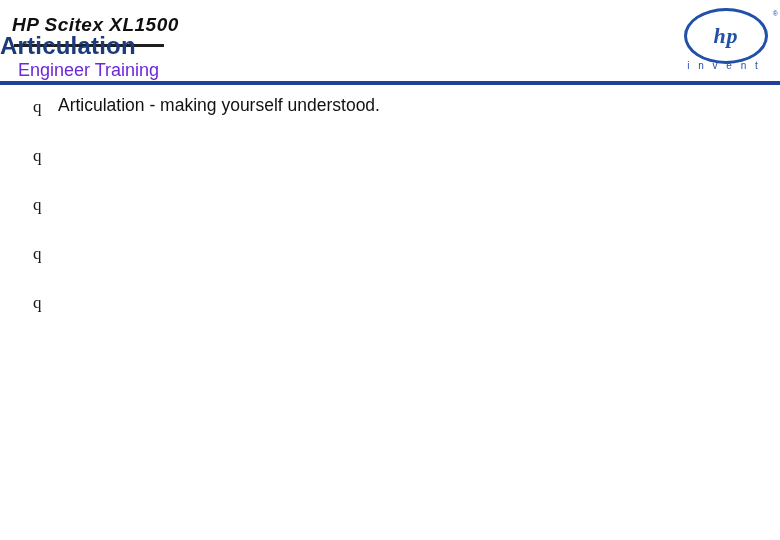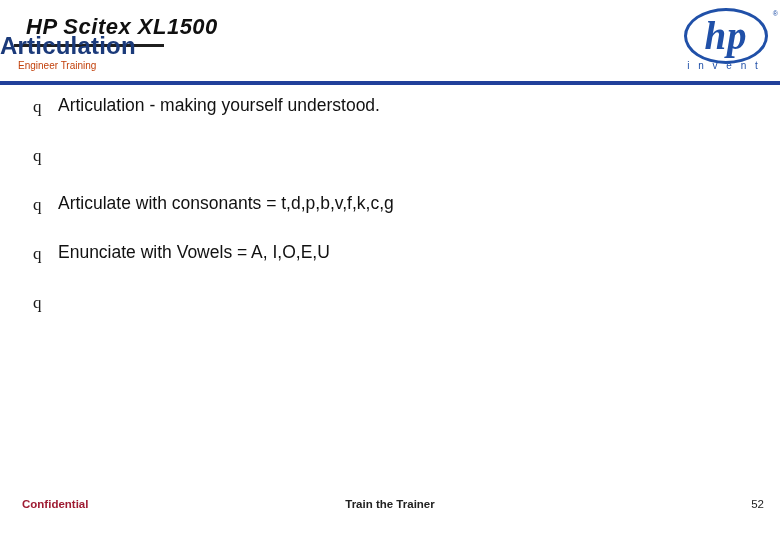--- a/index.html
+++ b/index.html
@@ -23,44 +23,44 @@
   
   .header {
     position: absolute;
     left: 0;
     top: 0;
     width: 780px;
     height: 84px;
   }
   .brand-wordmark {
     position: absolute;
-    left: 26px;
+    left: 12px;
     top: 14px;
     font-family: "Liberation Sans", sans-serif;
-    font-size: 22px;
+    font-size: 19px;
     font-weight: bold;
     font-style: italic;
     color: #101010;
     letter-spacing: 0.5px;
     white-space: nowrap;
   }
   .brand-rule {
     position: absolute;
     left: 14px;
     top: 44px;
     width: 150px;
     height: 3px;
     background: #1f1f1f;
   }
   .brand-sub {
     position: absolute;
     left: 18px;
     top: 60px;
-    font-size: 10px;
-    color: #c2410c;
+    font-size: 18px;
+    color: #6d28d9;
     white-space: nowrap;
   }
   .slide-title {
     position: absolute;
     left: 0;
     top: 32px;
     width: 780px;
     text-align: left;
     font-size: 24px;
     font-weight: bold;
@@ -99,21 +99,21 @@
     position: absolute;
     left: 0;
     top: 0;
     width: 78px;
     height: 50px;
     line-height: 50px;
     text-align: center;
     font-family: "Liberation Serif", serif;
     font-style: italic;
     font-weight: bold;
-    font-size: 39px;
+    font-size: 22px;
     color: #2050a8;
     letter-spacing: 1px;
   }
   .hp-invent {
     position: absolute;
     left: 10px;
     top: 60px;
     width: 84px;
     text-align: center;
     font-size: 10px;
@@ -223,33 +223,26 @@
       <span class="bullet-marker">q</span>
       <span class="bullet-text">Articulation - making yourself understood.</span>
     </div>
 
     <div class="bullet-row">
       <span class="bullet-marker">q</span>
     </div>
 
     <div class="bullet-row">
       <span class="bullet-marker">q</span>
-      <span class="bullet-text">Articulate with consonants = t,d,p,b,v,f,k,c,g</span>
-    </div>
-
-    <div class="bullet-row">
-      <span class="bullet-marker">q</span>
-      <span class="bullet-text">Enunciate with Vowels = A, I,O,E,U</span>
+    </div>
+
+    <div class="bullet-row">
+      <span class="bullet-marker">q</span>
     </div>
 
     <div class="bullet-row emphasis">
       <span class="bullet-marker">q</span>
     </div>
 
   </div>
 
-  <div class="footer">
-    <div class="footer-confidential">Confidential</div>
-    <div class="footer-center">Train the Trainer</div>
-    <div class="footer-page">52</div>
-  </div>
 
 </div>
 
 </body></html>

